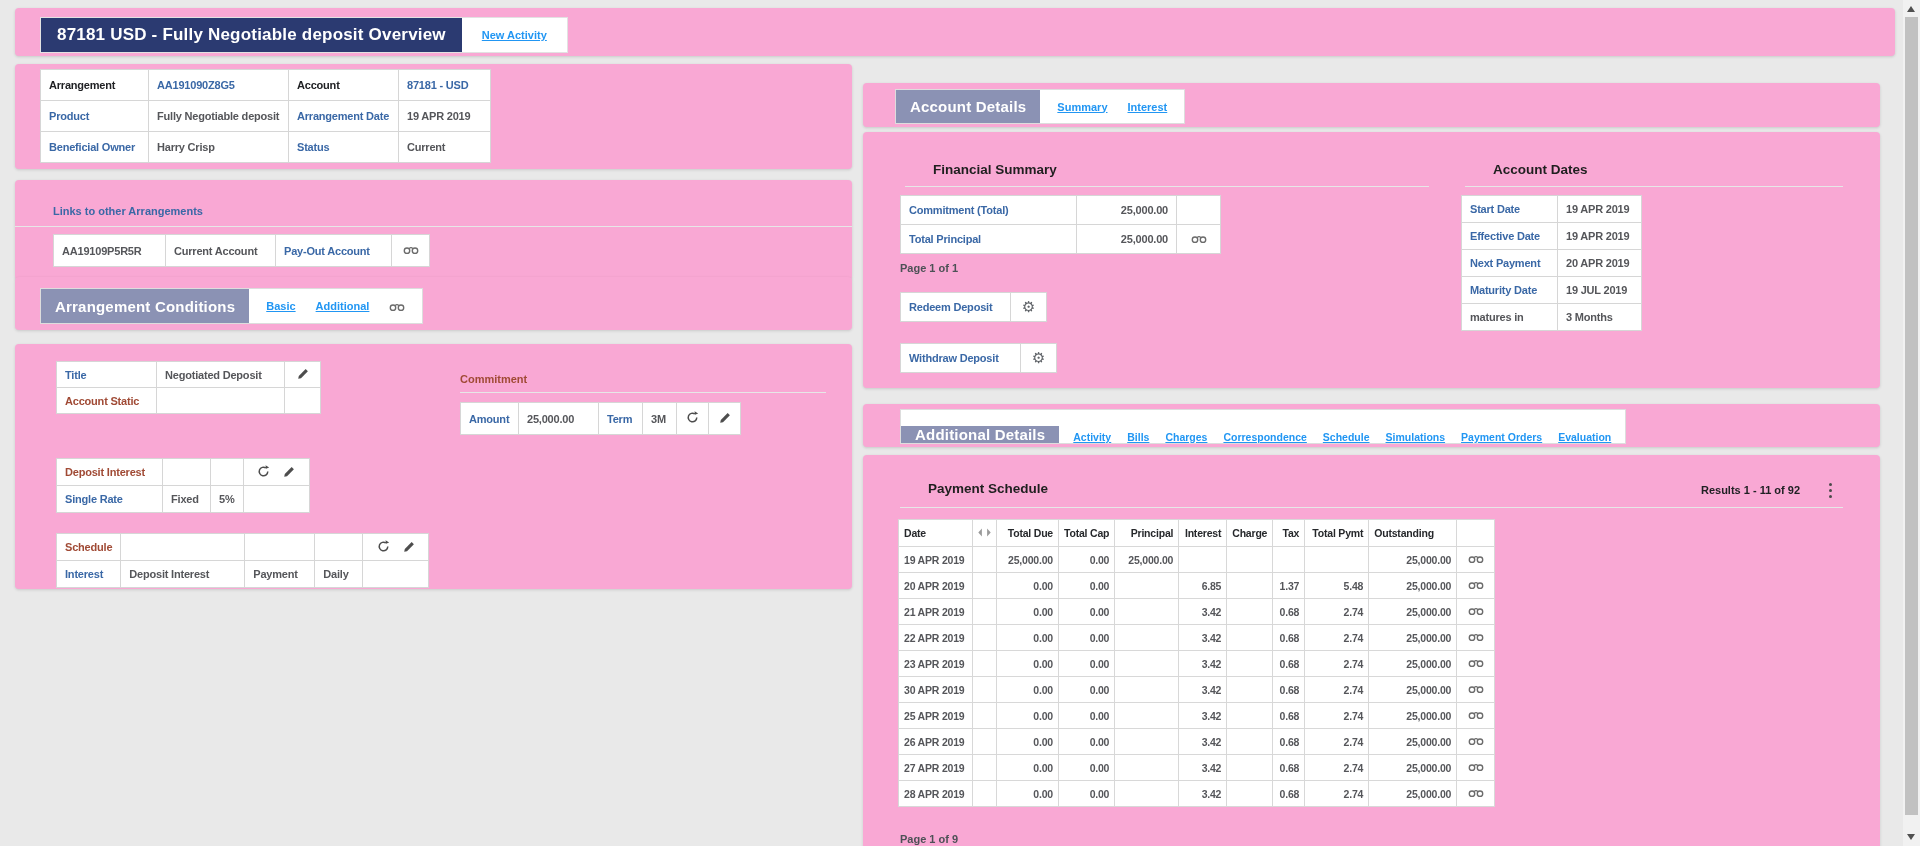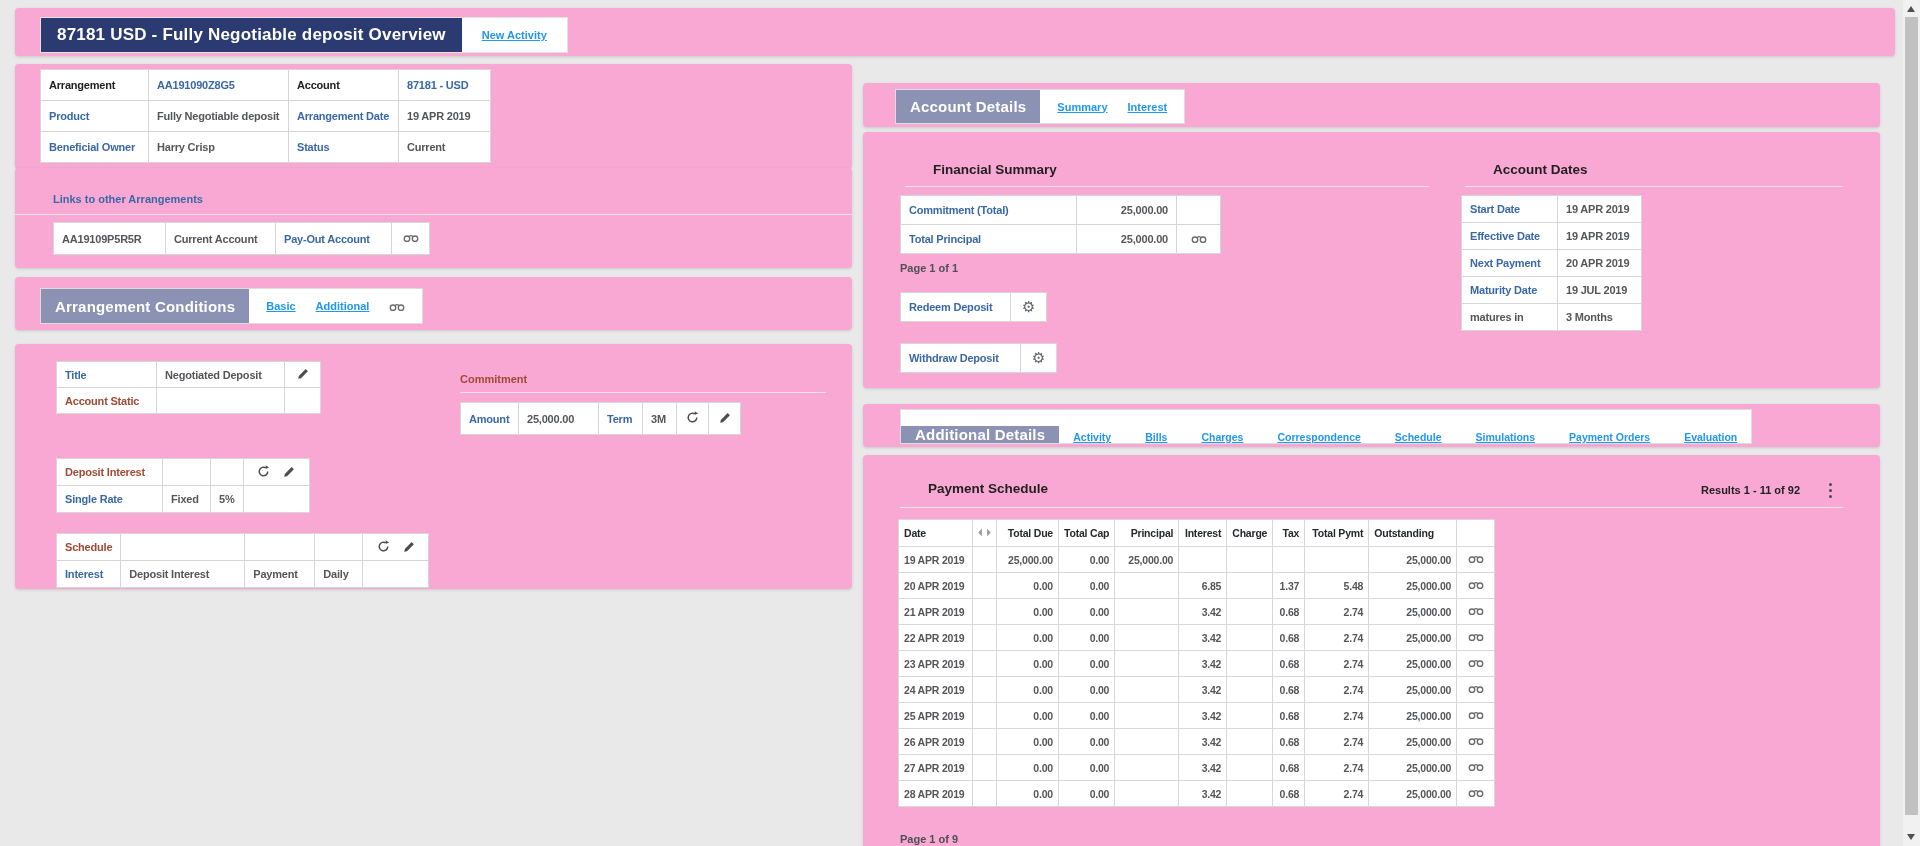--- a/index.html
+++ b/index.html
@@ -29,21 +29,21 @@
   .tbl{border-collapse:collapse;position:absolute;table-layout:fixed;}
   .tbl td{border:1px solid #d6d6d6;padding:0 8px;font-size:11px;font-weight:bold;white-space:nowrap;overflow:hidden;letter-spacing:-.2px;vertical-align:middle;background:#fff;}
   .icon-cell{text-align:center;padding:0 4px !important;}
 
   
   .strip{position:absolute;display:inline-flex;border:1px solid #ddd;background:#fff;align-items:stretch;}
   .strip-title{background:#8b92b4;color:#fff;font-size:15px;font-weight:bold;padding:0 14px;display:flex;align-items:center;letter-spacing:.2px;white-space:nowrap;}
   .strip-tabs{display:flex;align-items:center;gap:20px;padding:0 17px;font-size:11px;font-weight:bold;}
   .strip-tabs.compact{font-size:10.5px;gap:17px;padding:0 14px;}
   .tabs-wrap{display:flex;align-items:center;gap:20px;}
-  .strip-tabs.compact .tabs-wrap{gap:34px;}
+  .strip-tabs.compact .tabs-wrap{gap:16px;}
   .tab{color:#2196f3;text-decoration:underline;cursor:pointer;white-space:nowrap;}
 
   .h-sec{position:absolute;font-size:13.5px;font-weight:bold;color:#1f1f1f;white-space:nowrap;padding-left:28px;}
   .small-bold{font-size:11px;font-weight:bold;}
 
   
   .ps-table{border-collapse:collapse;position:absolute;table-layout:fixed;}
   .ps-table th,.ps-table td{border:1px solid #d8d8d8;font-size:10.5px;font-weight:bold;white-space:nowrap;overflow:hidden;letter-spacing:-.2px;padding:0 5px;background:#fff;}
   .ps-table th{color:#26282b;height:26px;text-align:right;}
   .ps-table td{color:#55565a;height:25px;text-align:right;}
@@ -104,21 +104,21 @@
     <tr>
       <td class="lb" style="height:30px">Beneficial Owner</td>
       <td class="vg">Harry Crisp</td>
       <td class="lb">Status</td>
       <td class="vg">Current</td>
     </tr>
   </tbody>
     </table>
 </div>
 
-<div class="card" style="left:15px;top:168px;width:837px;height:100px;">
+<div class="card" style="left:15px;top:180px;width:837px;height:100px;">
   <div class="abs small-bold lb" style="left:38px;top:25px;">Links to other Arrangements</div>
   <div class="rule" style="left:0;top:46px;width:837px;"></div>
   <table class="tbl" style="left:38px;top:54px;">
     <colgroup>
         <col style="width:112px">
         <col style="width:110px">
         <col style="width:116px">
         <col style="width:38px">
       </colgroup>
     <tbody>
@@ -545,21 +545,21 @@
           <td class="c-num">25,000.00</td>
           <td class="c-icon"><span class="binocs-slot">
   <svg width="16" height="11" viewBox="0 0 20 13" aria-hidden="true">
     <circle cx="5" cy="8" r="3.4" fill="none" stroke="#6b6b6b" stroke-width="1.7"></circle>
     <circle cx="15" cy="8" r="3.4" fill="none" stroke="#6b6b6b" stroke-width="1.7"></circle>
     <path d="M7.6 5.4 Q10 3.2 12.4 5.4" fill="none" stroke="#6b6b6b" stroke-width="1.5"></path>
   </svg>
 </span></td>
         </tr>
         <tr>
-          <td class="c-date">24 APR 2019</td>
+          <td class="c-date">30 APR 2019</td>
           <td class="c-drag"></td>
           <td class="c-num">0.00</td>
           <td class="c-num">0.00</td>
           <td class="c-num"></td>
           <td class="c-num">3.42</td>
           <td class="c-num"></td>
           <td class="c-num">0.68</td>
           <td class="c-num">2.74</td>
           <td class="c-num">25,000.00</td>
           <td class="c-icon"><span class="binocs-slot">

